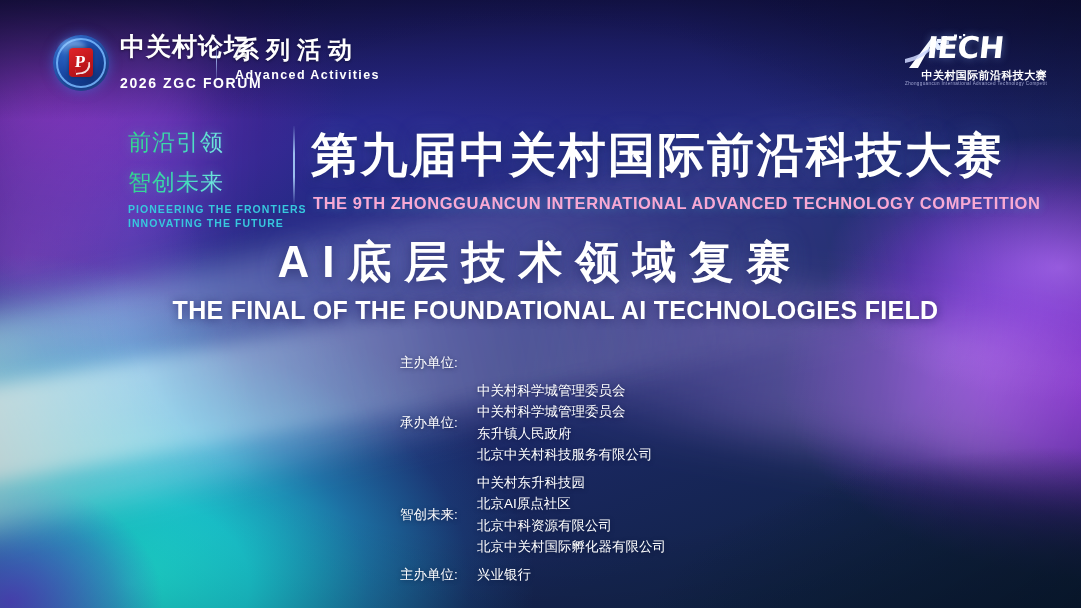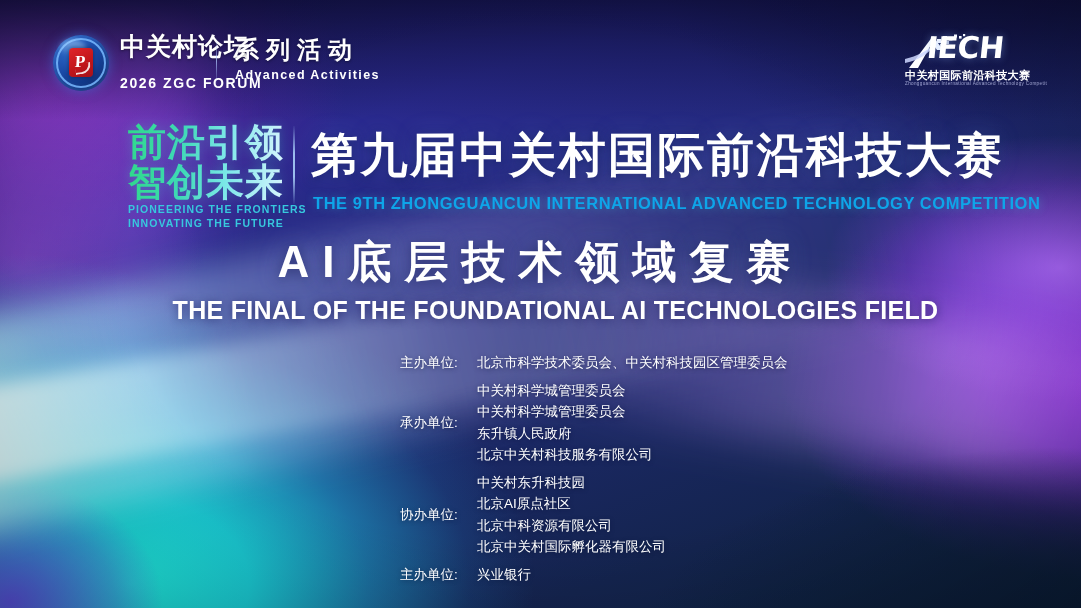--- a/index.html
+++ b/index.html
@@ -173,33 +173,33 @@
     position:absolute;left:28px;top:2px;
     color:#ffffff;font-size:30px;font-weight:bold;letter-spacing:-0.5px;
     font-family:"DejaVu Sans",sans-serif;
     transform:skewX(-6deg);
     text-shadow:0 0 8px rgba(140,180,255,.45);
   }
   .aitech-swoosh{
     position:absolute;left:4px;top:4px;
   }
   .aitech-sub{
-    position:absolute;left:6px;top:40px;width:142px;text-align:left;
+    position:absolute;left:6px;top:40px;width:142px;text-align:right;
     color:#ffffff;font-size:11px;font-weight:bold;letter-spacing:.4px;
   }
   .aitech-sub2{
     position:absolute;left:6px;top:53px;width:142px;text-align:center;
     color:rgba(210,215,255,.72);font-size:4.6px;letter-spacing:.35px;
     white-space:nowrap;overflow:hidden;
   }
 
   
   .slogan{position:absolute;left:128px;top:122px;width:160px;}
   .slogan-l{
-    font-size:38px;font-weight:bold;line-height:40px;letter-spacing:1px;
+    font-size:23px;font-weight:normal;line-height:40px;letter-spacing:1px;
     background:linear-gradient(100deg,#2fd98a 0%, #3fd9b6 34%, #7fe8ea 62%, #dff6ff 100%);
     -webkit-background-clip:text;background-clip:text;color:transparent;
     -webkit-text-fill-color:transparent;
     filter:drop-shadow(0 0 6px rgba(60,220,200,.35));
   }
   .slogan-en{
     margin-top:0;
     color:#37c8de;font-size:10.5px;font-weight:bold;letter-spacing:1.05px;line-height:14px;
     white-space:nowrap;
   }
@@ -210,21 +210,21 @@
 
   
   .title-main{
     position:absolute;left:311px;top:126px;
     color:#ffffff;font-size:47px;font-weight:bold;letter-spacing:2.5px;line-height:58px;
     white-space:nowrap;
     text-shadow:0 2px 10px rgba(20,30,90,.65), 0 0 22px rgba(120,160,255,.25);
   }
   .title-en{
     position:absolute;left:313px;top:194px;
-    color:#0ea5e9;font-size:16.5px;font-weight:bold;letter-spacing:.55px;
+    color:#f9a8d4;font-size:16.5px;font-weight:bold;letter-spacing:.55px;
     white-space:nowrap;
     text-shadow:0 0 10px rgba(60,220,230,.35);
   }
 
   
   .ai-cn{
     position:absolute;left:0;top:232px;width:100%;text-align:center;
     color:#ffffff;font-size:44px;font-weight:bold;letter-spacing:13px;line-height:60px;
     text-shadow:0 2px 14px rgba(20,25,80,.7), 0 0 26px rgba(150,180,255,.28);
   }
@@ -325,35 +325,32 @@
 
   <div class="title-main">第九届中关村国际前沿科技大赛</div>
   <div class="title-en">THE 9TH ZHONGGUANCUN INTERNATIONAL ADVANCED TECHNOLOGY COMPETITION</div>
 
   <div class="ai-cn">AI底层技术领域复赛</div>
   <div class="ai-en">THE FINAL OF THE FOUNDATIONAL AI TECHNOLOGIES FIELD</div>
 
   <div class="credits">
       <div class="cred-row">
         <div class="cred-label">主办单位:</div>
-        <div class="cred-vals">
-          <span>北京市科学技术委员会、中关村科技园区管理委员会</span>
-        </div>
       </div>
       <div class="cred-row">
         <div class="cred-label">承办单位:</div>
         <div class="cred-vals">
           <span>中关村科学城管理委员会</span>
           <span>中关村科学城管理委员会</span>
           <span>东升镇人民政府</span>
           <span>北京中关村科技服务有限公司</span>
         </div>
       </div>
       <div class="cred-row">
-        <div class="cred-label">协办单位:</div>
+        <div class="cred-label">智创未来:</div>
         <div class="cred-vals">
           <span>中关村东升科技园</span>
           <span>北京AI原点社区</span>
           <span>北京中科资源有限公司</span>
           <span>北京中关村国际孵化器有限公司</span>
         </div>
       </div>
       <div class="cred-row">
         <div class="cred-label">主办单位:</div>
         <div class="cred-vals">

